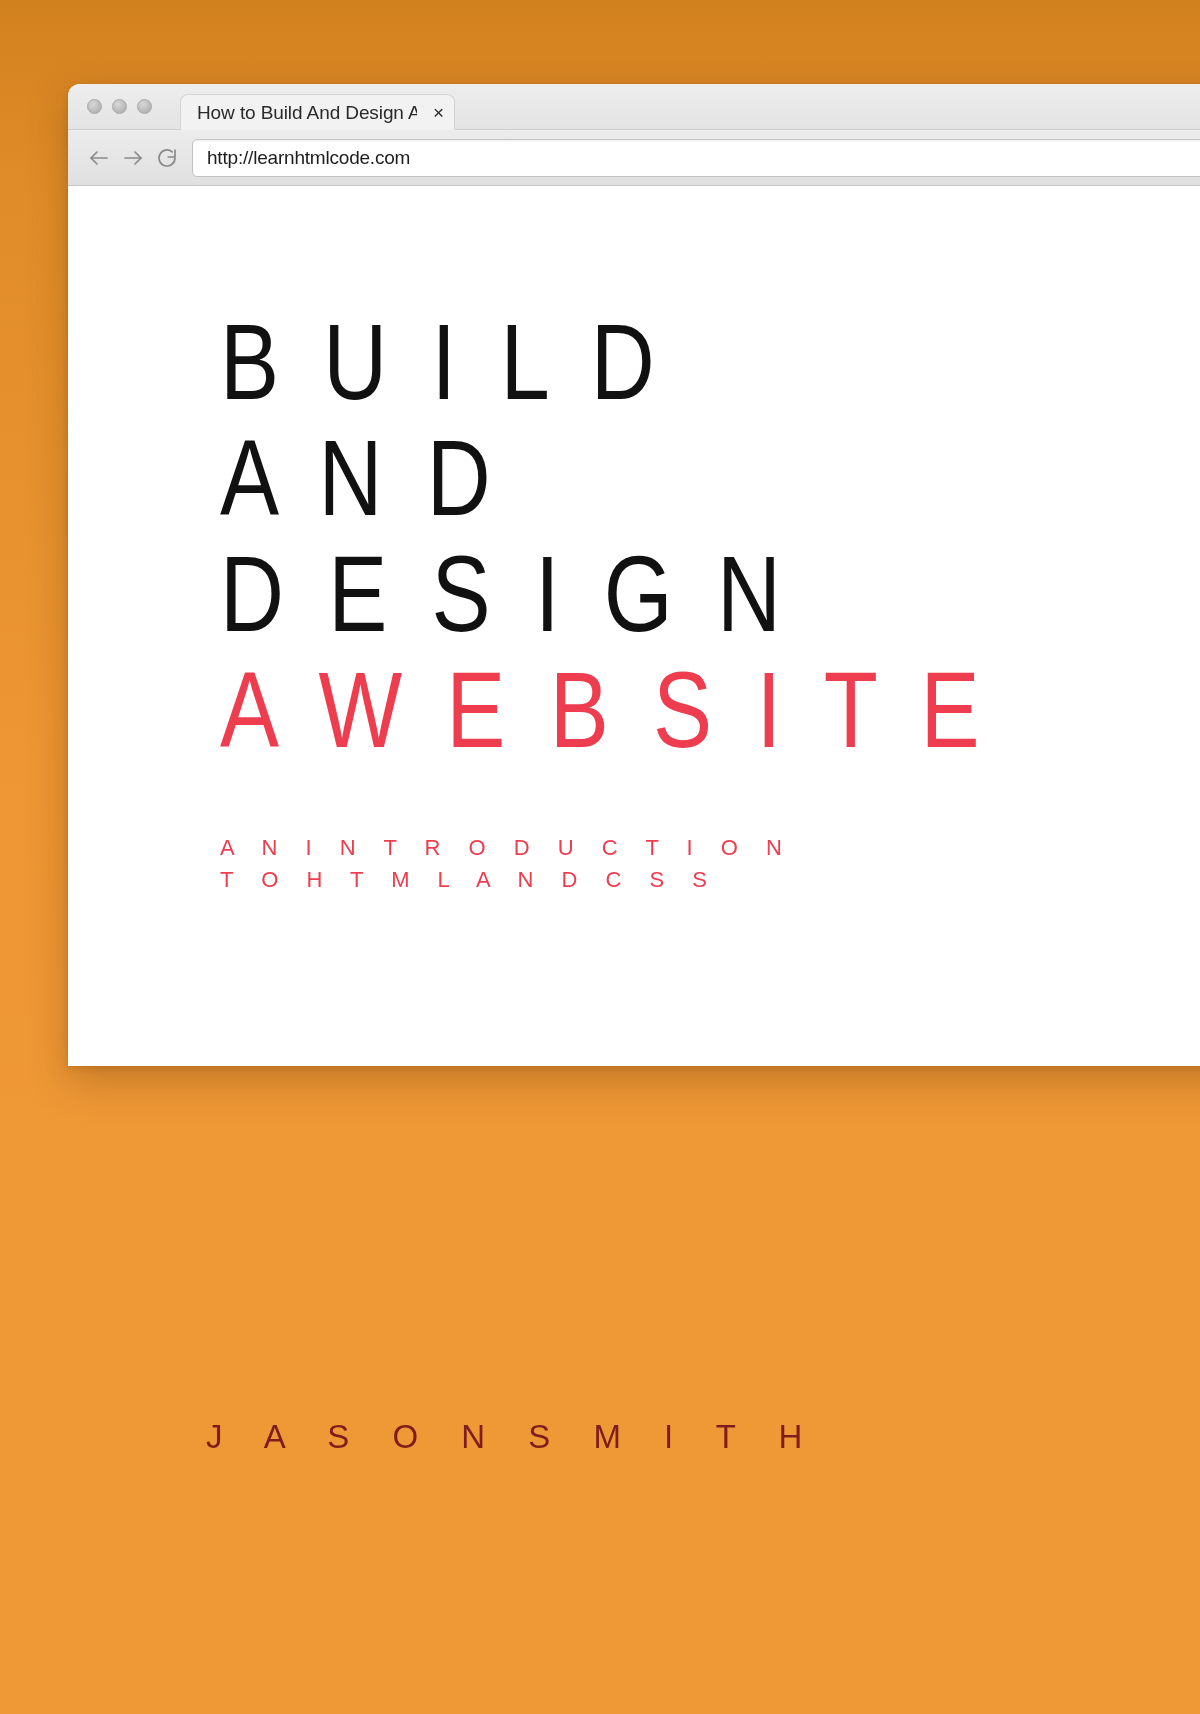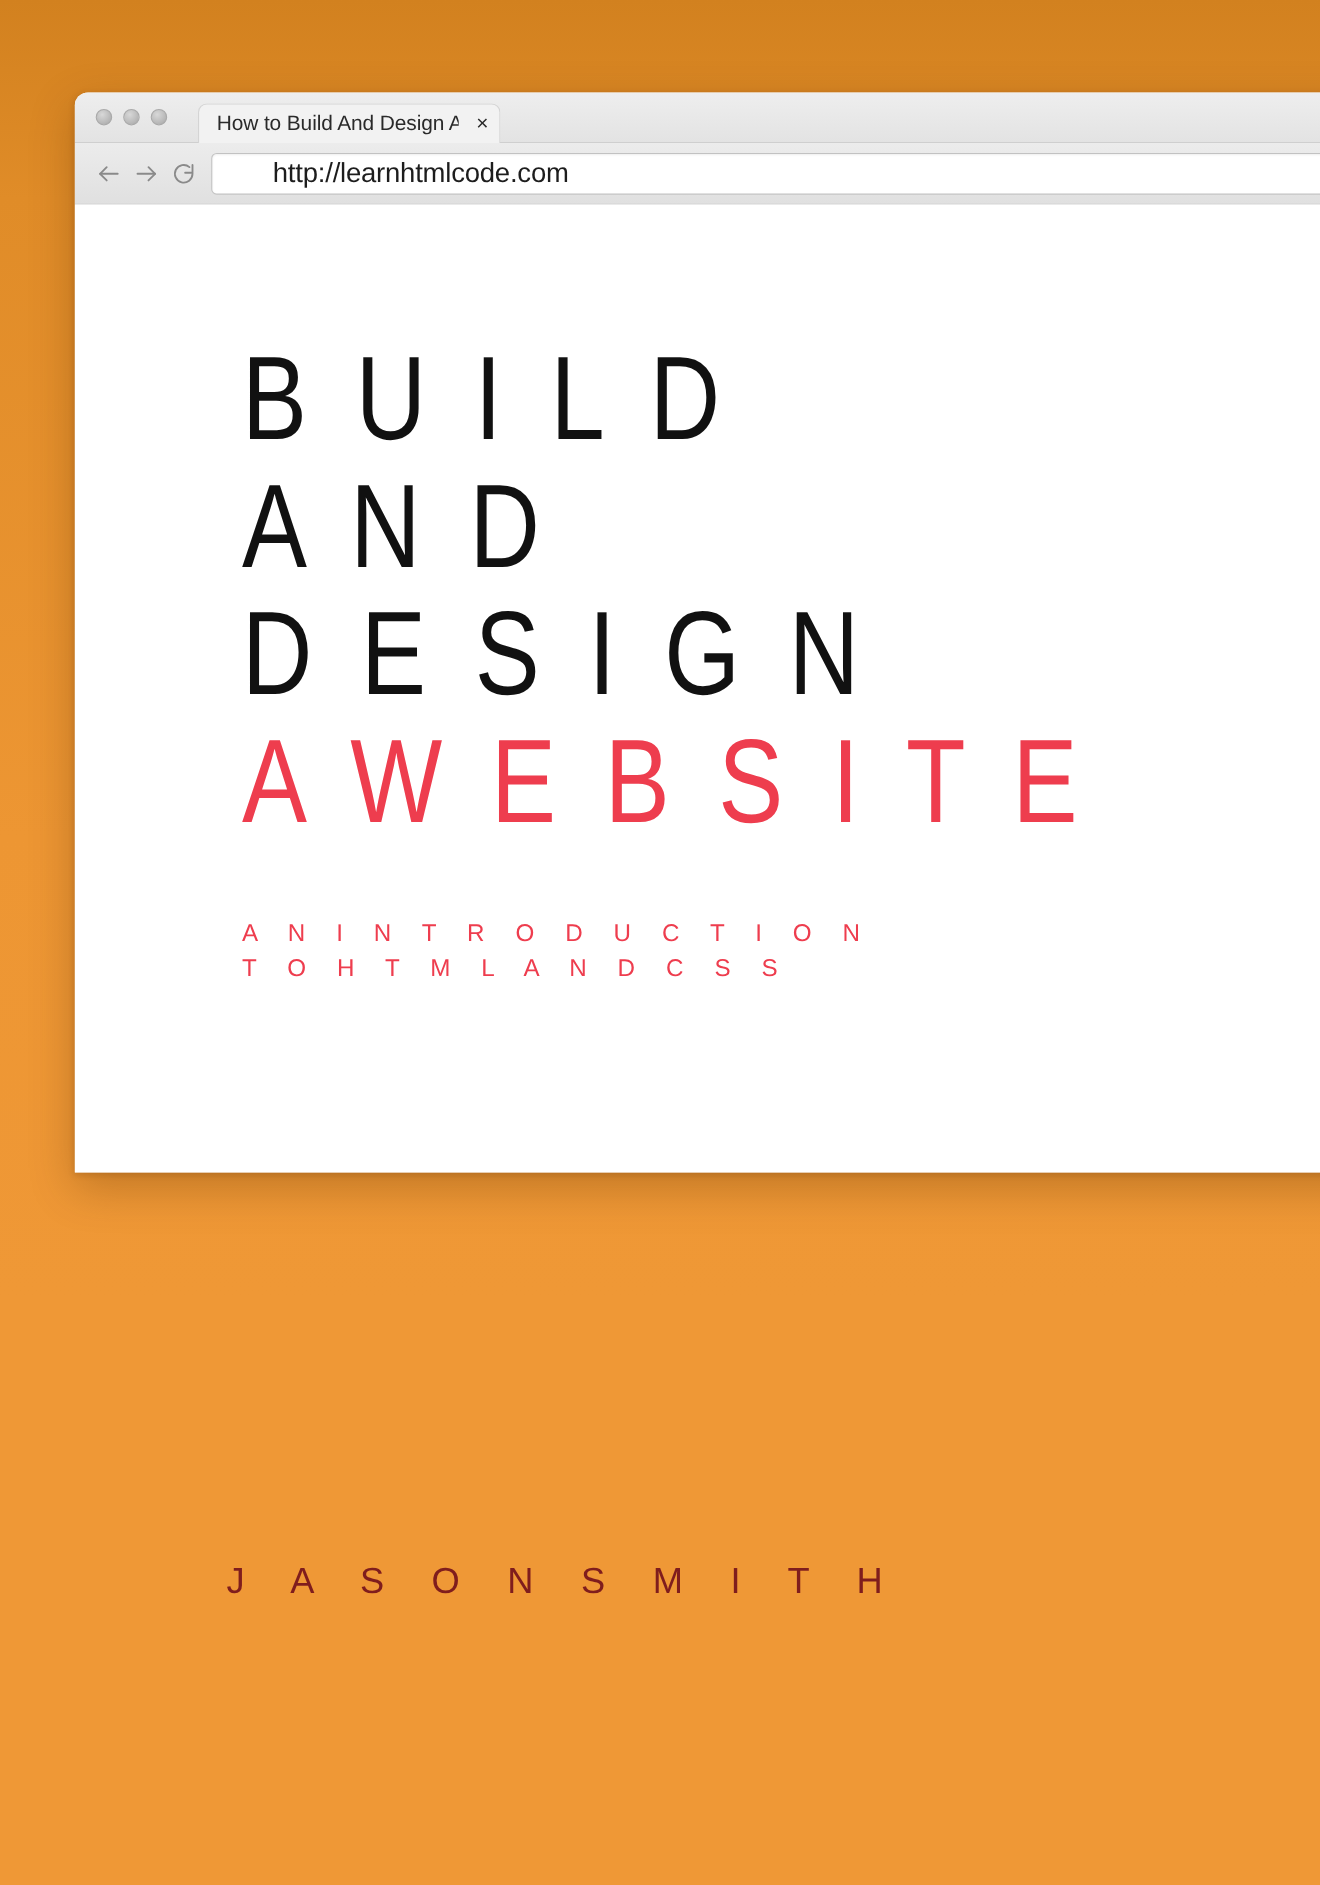--- a/index.html
+++ b/index.html
@@ -115,25 +115,24 @@
     margin-left: 8px;
     background: #ffffff;
     border: 1px solid #c2c2c2;
     border-radius: 5px;
     display: flex;
     align-items: center;
     padding: 0 14px;
     box-shadow: inset 0 1px 2px rgba(0,0,0,0.07);
   }
   .urlbar-text {
-    font-size: 25px;
+    font-size: 19px;
     color: #1d1d1d;
     letter-spacing: -0.2px;
     white-space: nowrap;
-    margin-left: 41px;
   }
 
   
   .page-content {
     position: relative;
     height: 880px;
     background: #ffffff;
     padding: 118px 0 0 152px;
   }
 

